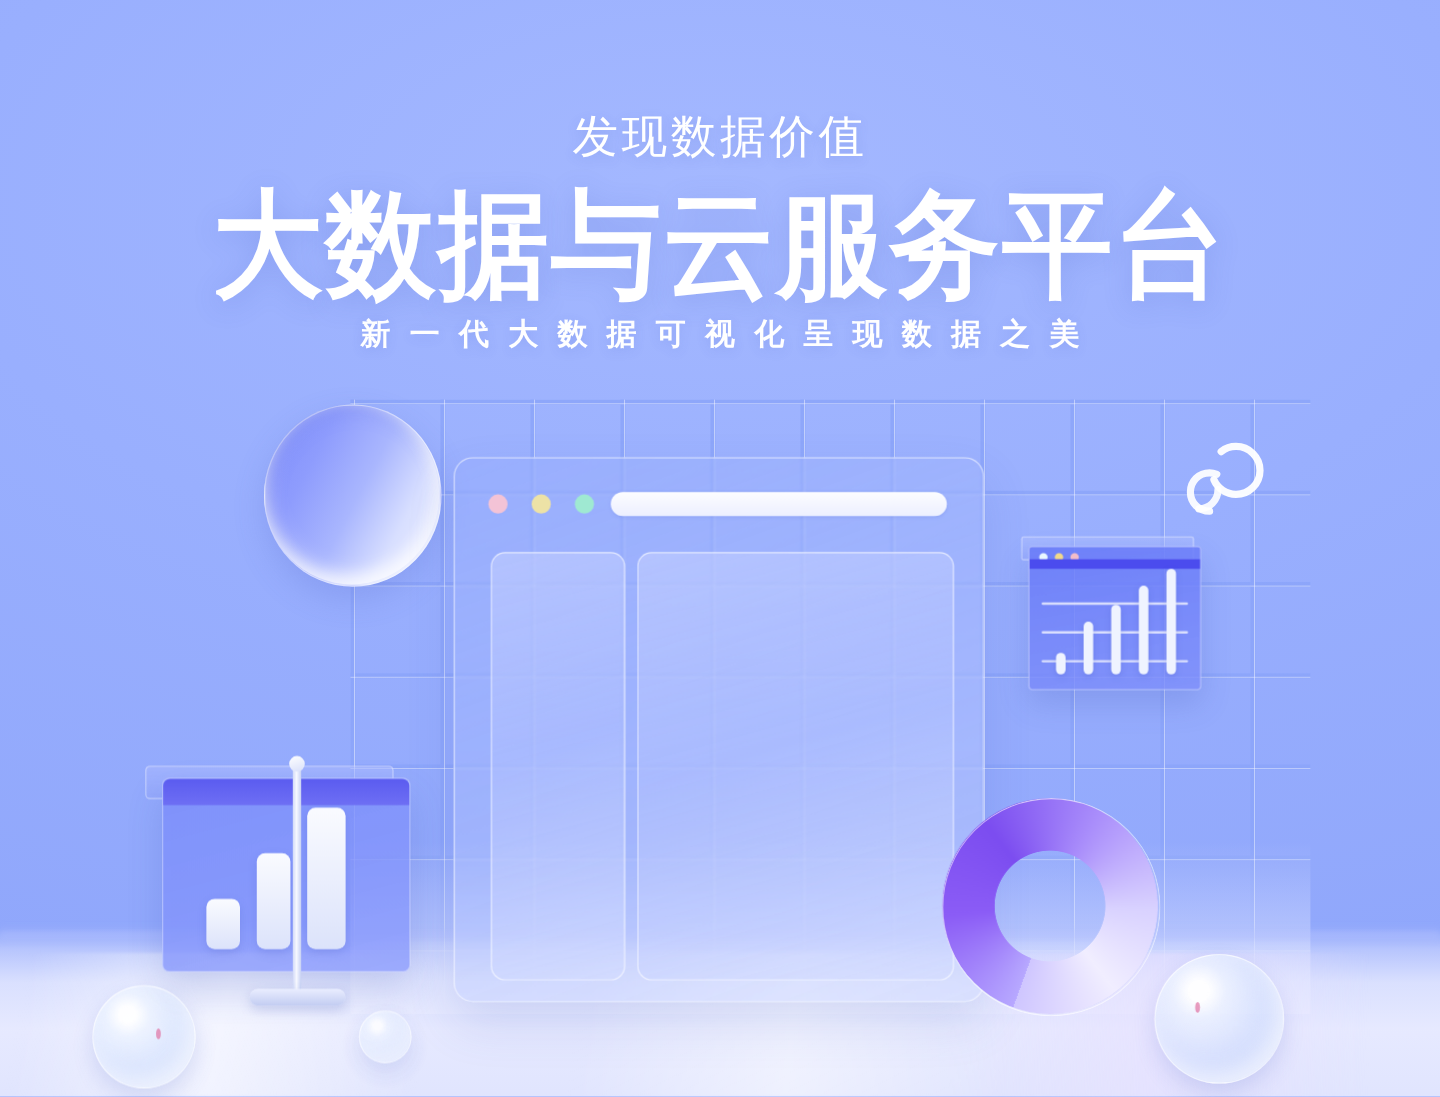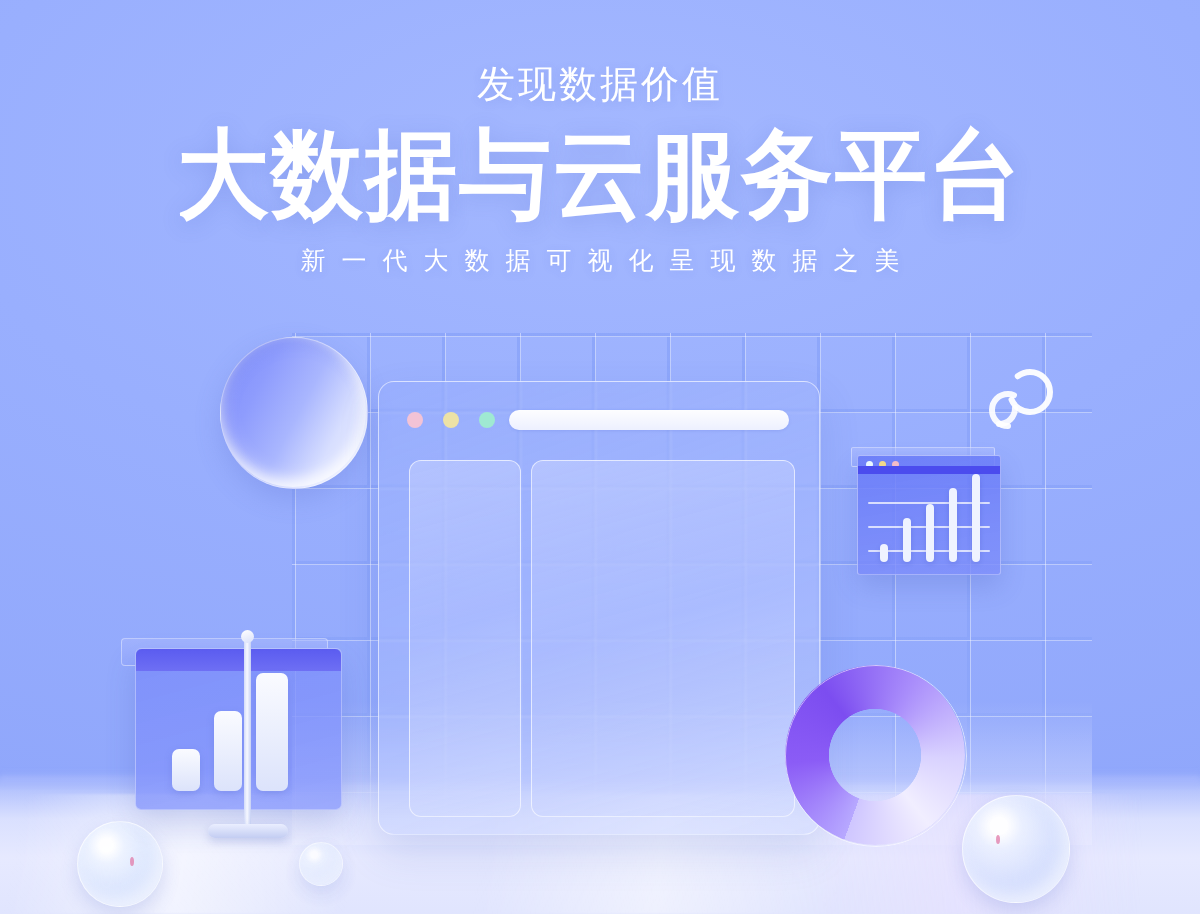--- a/index.html
+++ b/index.html
@@ -185,31 +185,31 @@
   .sphere.s1{left:77px;top:821px;width:84px;height:84px;}
   .sphere.s2{left:962px;top:795px;width:106px;height:106px;}
   .sphere.s3{left:299px;top:842px;width:42px;height:42px;opacity:.85;}
   .sp-hi{position:absolute;width:4px;height:9px;border-radius:50%;background:#E07AA8;opacity:.75;}
   .sp-hi.h1{left:130px;top:857px;}
   .sp-hi.h2{left:996px;top:835px;}
 
   
   .textblock{position:absolute;left:0;top:0;width:1200px;text-align:center;z-index:40;}
   .eyebrow{
-    margin:0;padding-top:65px;color:#FFFFFF;font-size:38px;font-weight:400;
+    margin:0;padding-top:96px;color:#FFFFFF;font-size:38px;font-weight:400;
     letter-spacing:3px;line-height:1;text-shadow:0 2px 10px rgba(70,92,190,.18);
   }
   .headline{
     margin:0;padding-top:22px;color:#FFFFFF;font-size:92px;font-weight:700;
     letter-spacing:2px;line-height:1.05;
     text-shadow:0 4px 22px rgba(70,92,190,.22);
     transform:scaleY(1.06);
   }
   .subline{
-    margin:12px;padding-top:14px;color:#FFFFFF;font-size:25px;font-weight:400;
+    margin:0;padding-top:14px;color:#FFFFFF;font-size:25px;font-weight:700;
     letter-spacing:16px;line-height:1;text-indent:16px;
     text-shadow:0 2px 10px rgba(70,92,190,.16);
   }
 </style>
 </head>
 <body>
 
 <div id="stage">
 
   <div class="lattice"></div>

